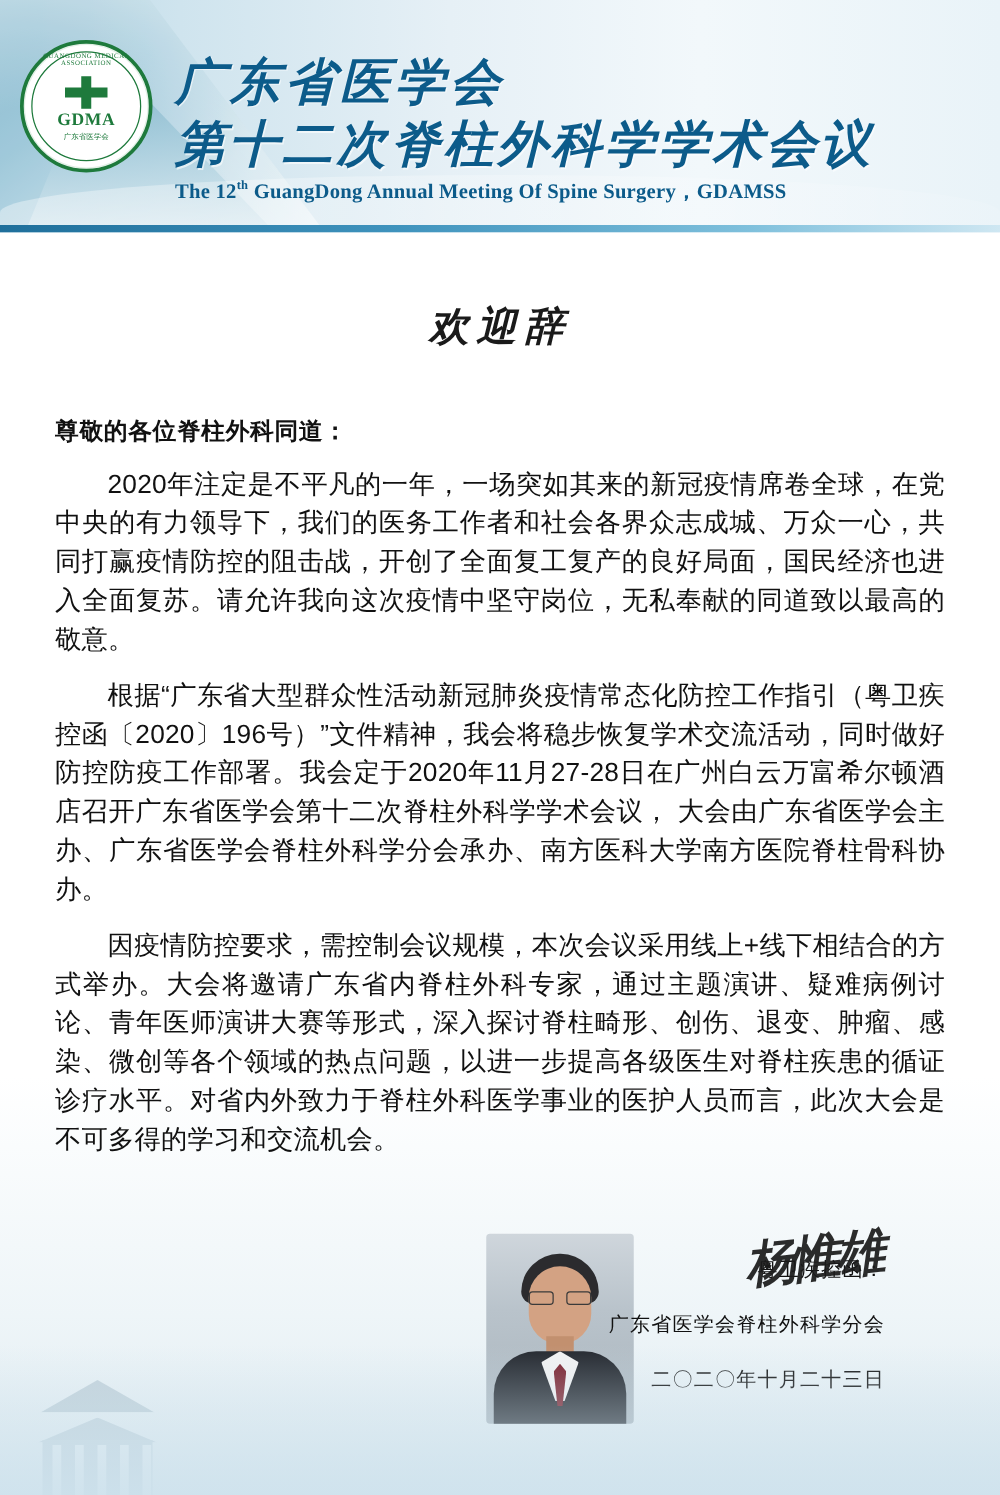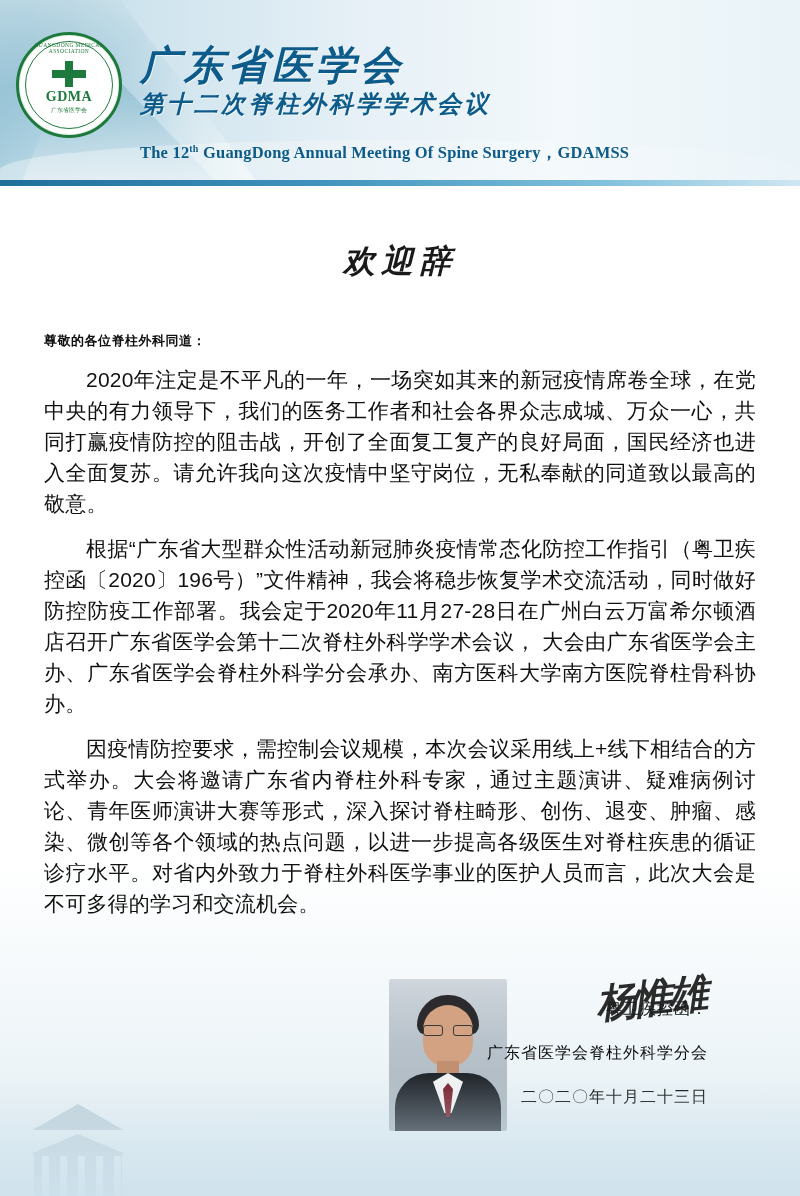--- a/index.html
+++ b/index.html
@@ -131,21 +131,21 @@
     font-weight: bold;
     font-style: italic;
     color: #0c5b8a;
     letter-spacing: 4px;
     text-shadow: 1px 1px 0 rgba(255,255,255,.6);
   }
   .title-cn2 {
     position: absolute;
     left: 140px; top: 88px;
     font-family: "Liberation Serif", serif;
-    font-size: 24px;
+    font-size: 40px;
     font-weight: bold;
     font-style: italic;
     color: #0c5b8a;
     letter-spacing: 3px;
     text-shadow: 1px 1px 0 rgba(255,255,255,.6);
   }
   .title-en {
     position: absolute;
     left: 140px; top: 142px;
     font-family: "Liberation Serif", serif;
@@ -166,21 +166,21 @@
     margin-top: 54px;
     font-family: "Liberation Serif", serif;
     font-size: 32px;
     font-weight: bold;
     font-style: italic;
     color: #1a1a1a;
     letter-spacing: 6px;
   }
   .salutation {
     margin-top: 48px;
-    font-size: 13px;
+    font-size: 19px;
     font-weight: bold;
     color: #111;
     letter-spacing: .5px;
   }
   p.para {
     margin: 14px 0 0 0;
     font-size: 21px;
     line-height: 31px;
     color: #111;
     text-align: justify;

